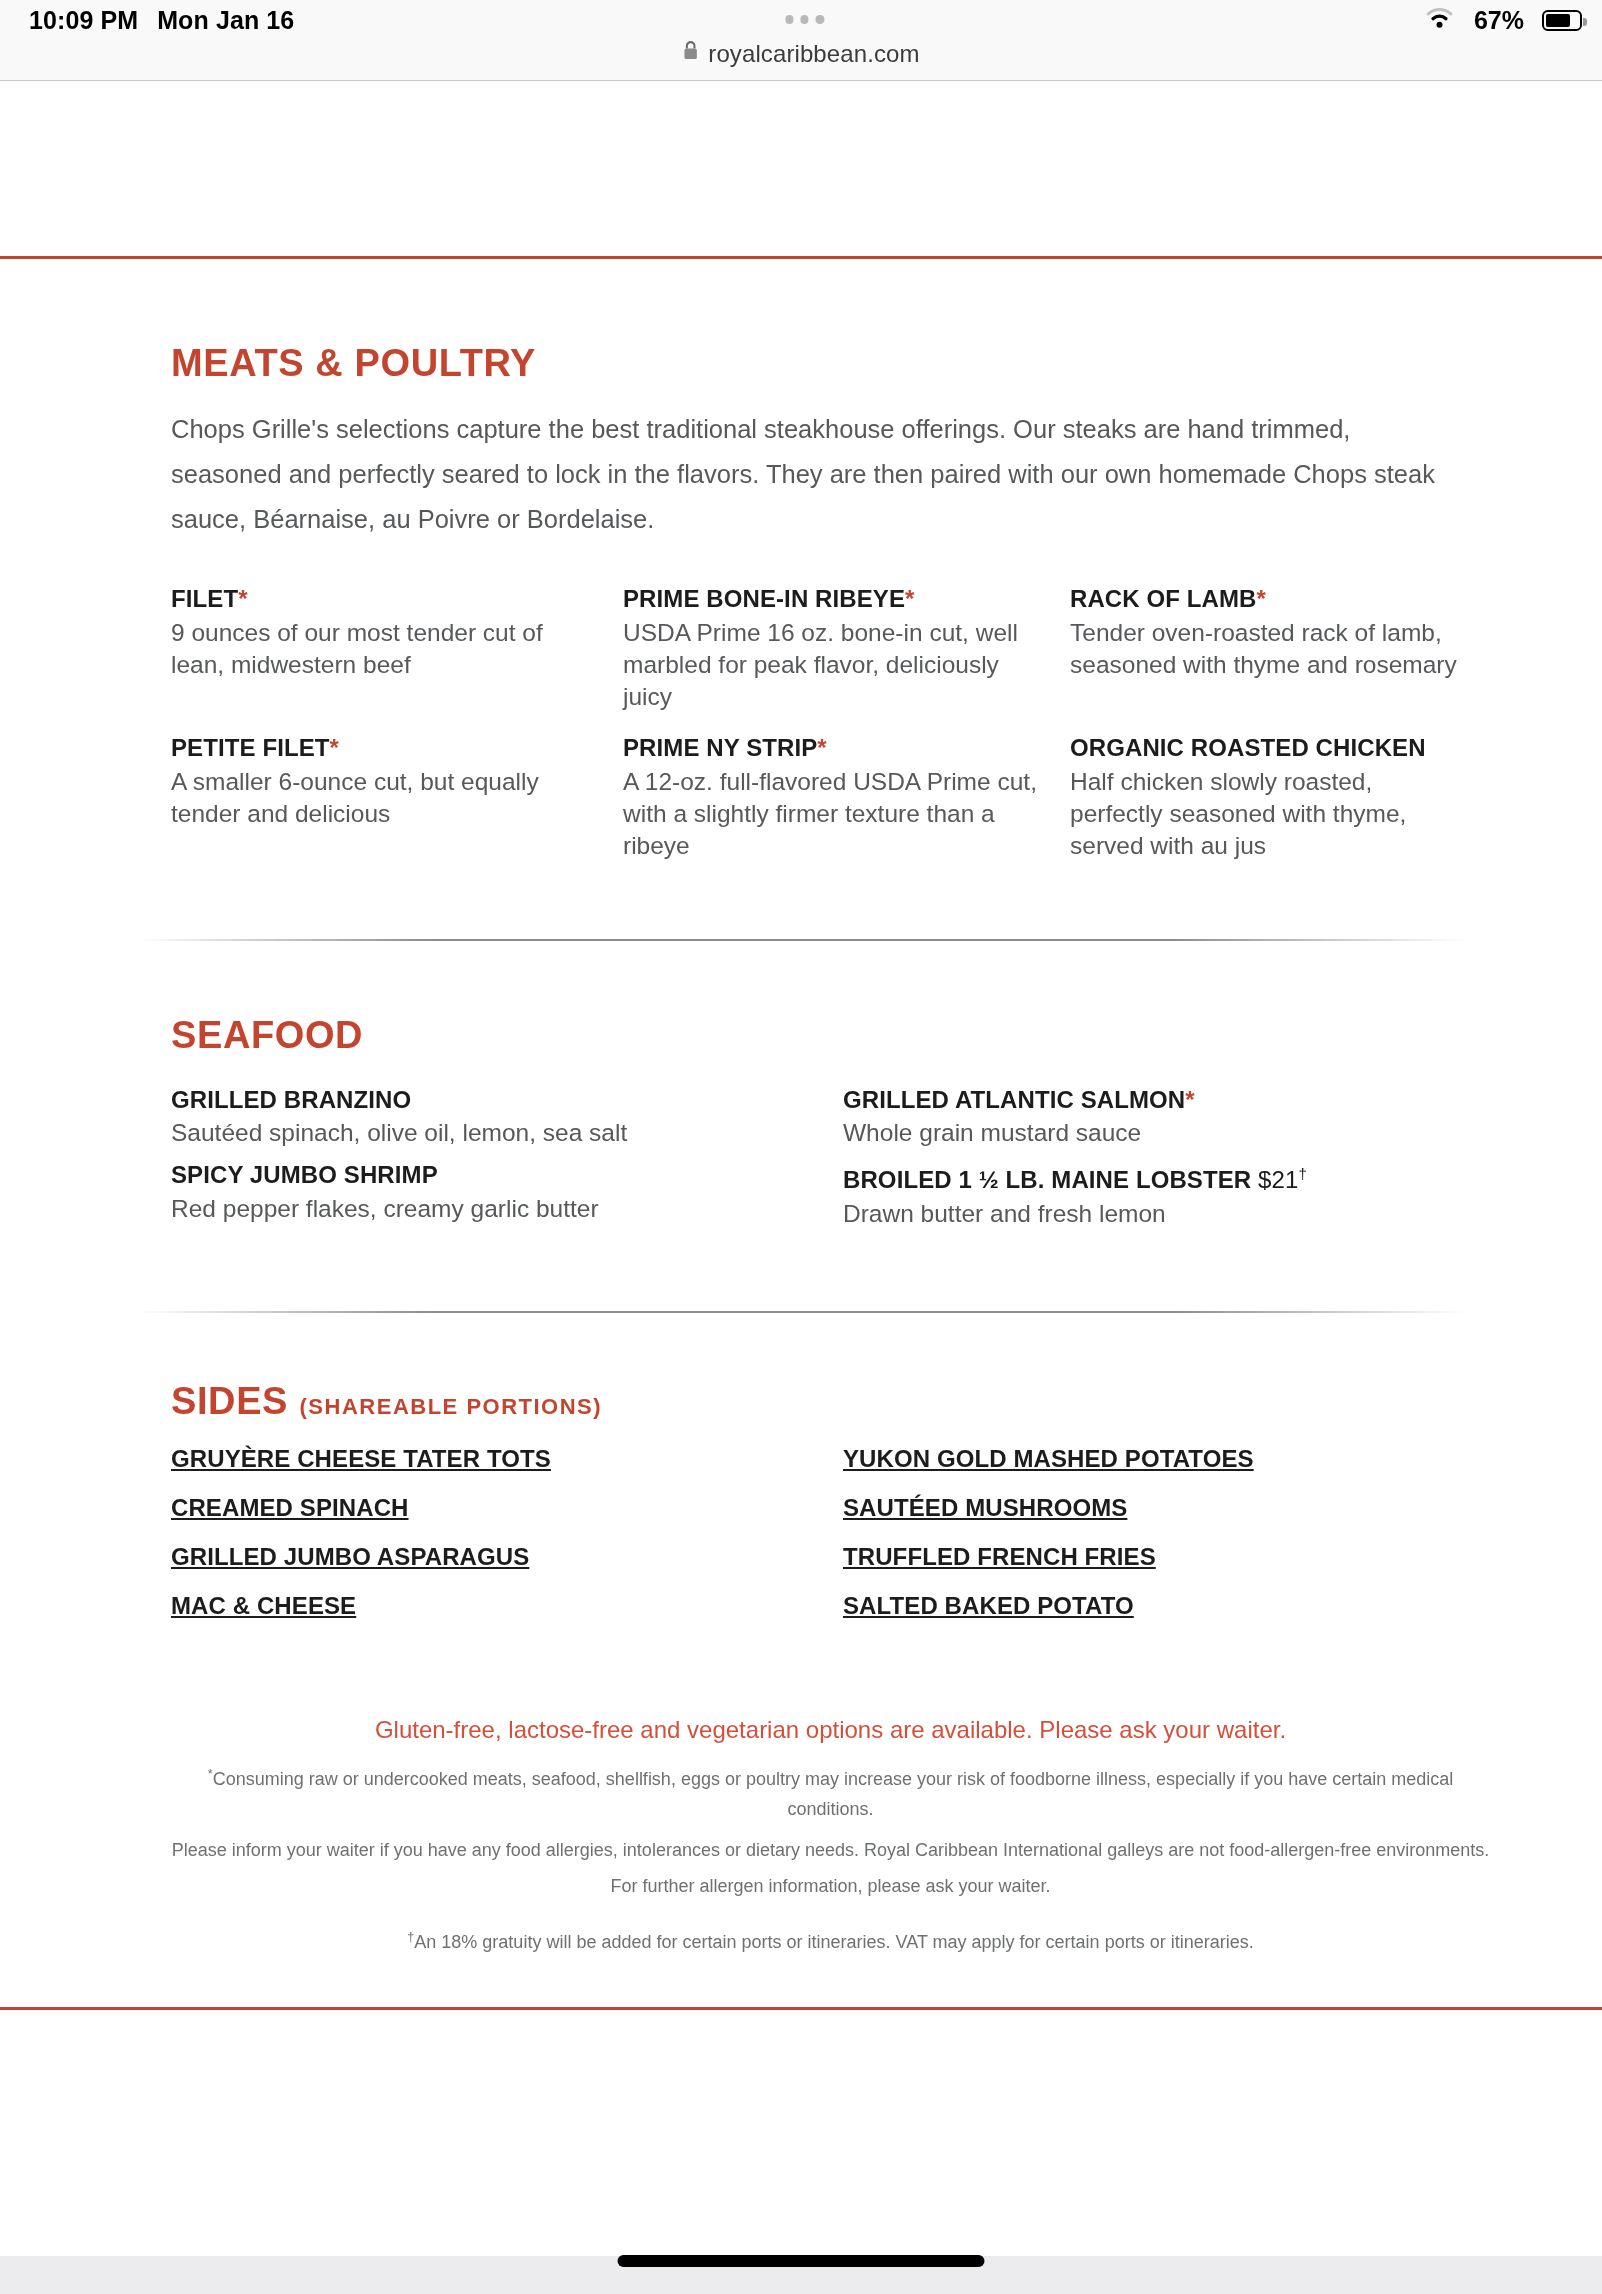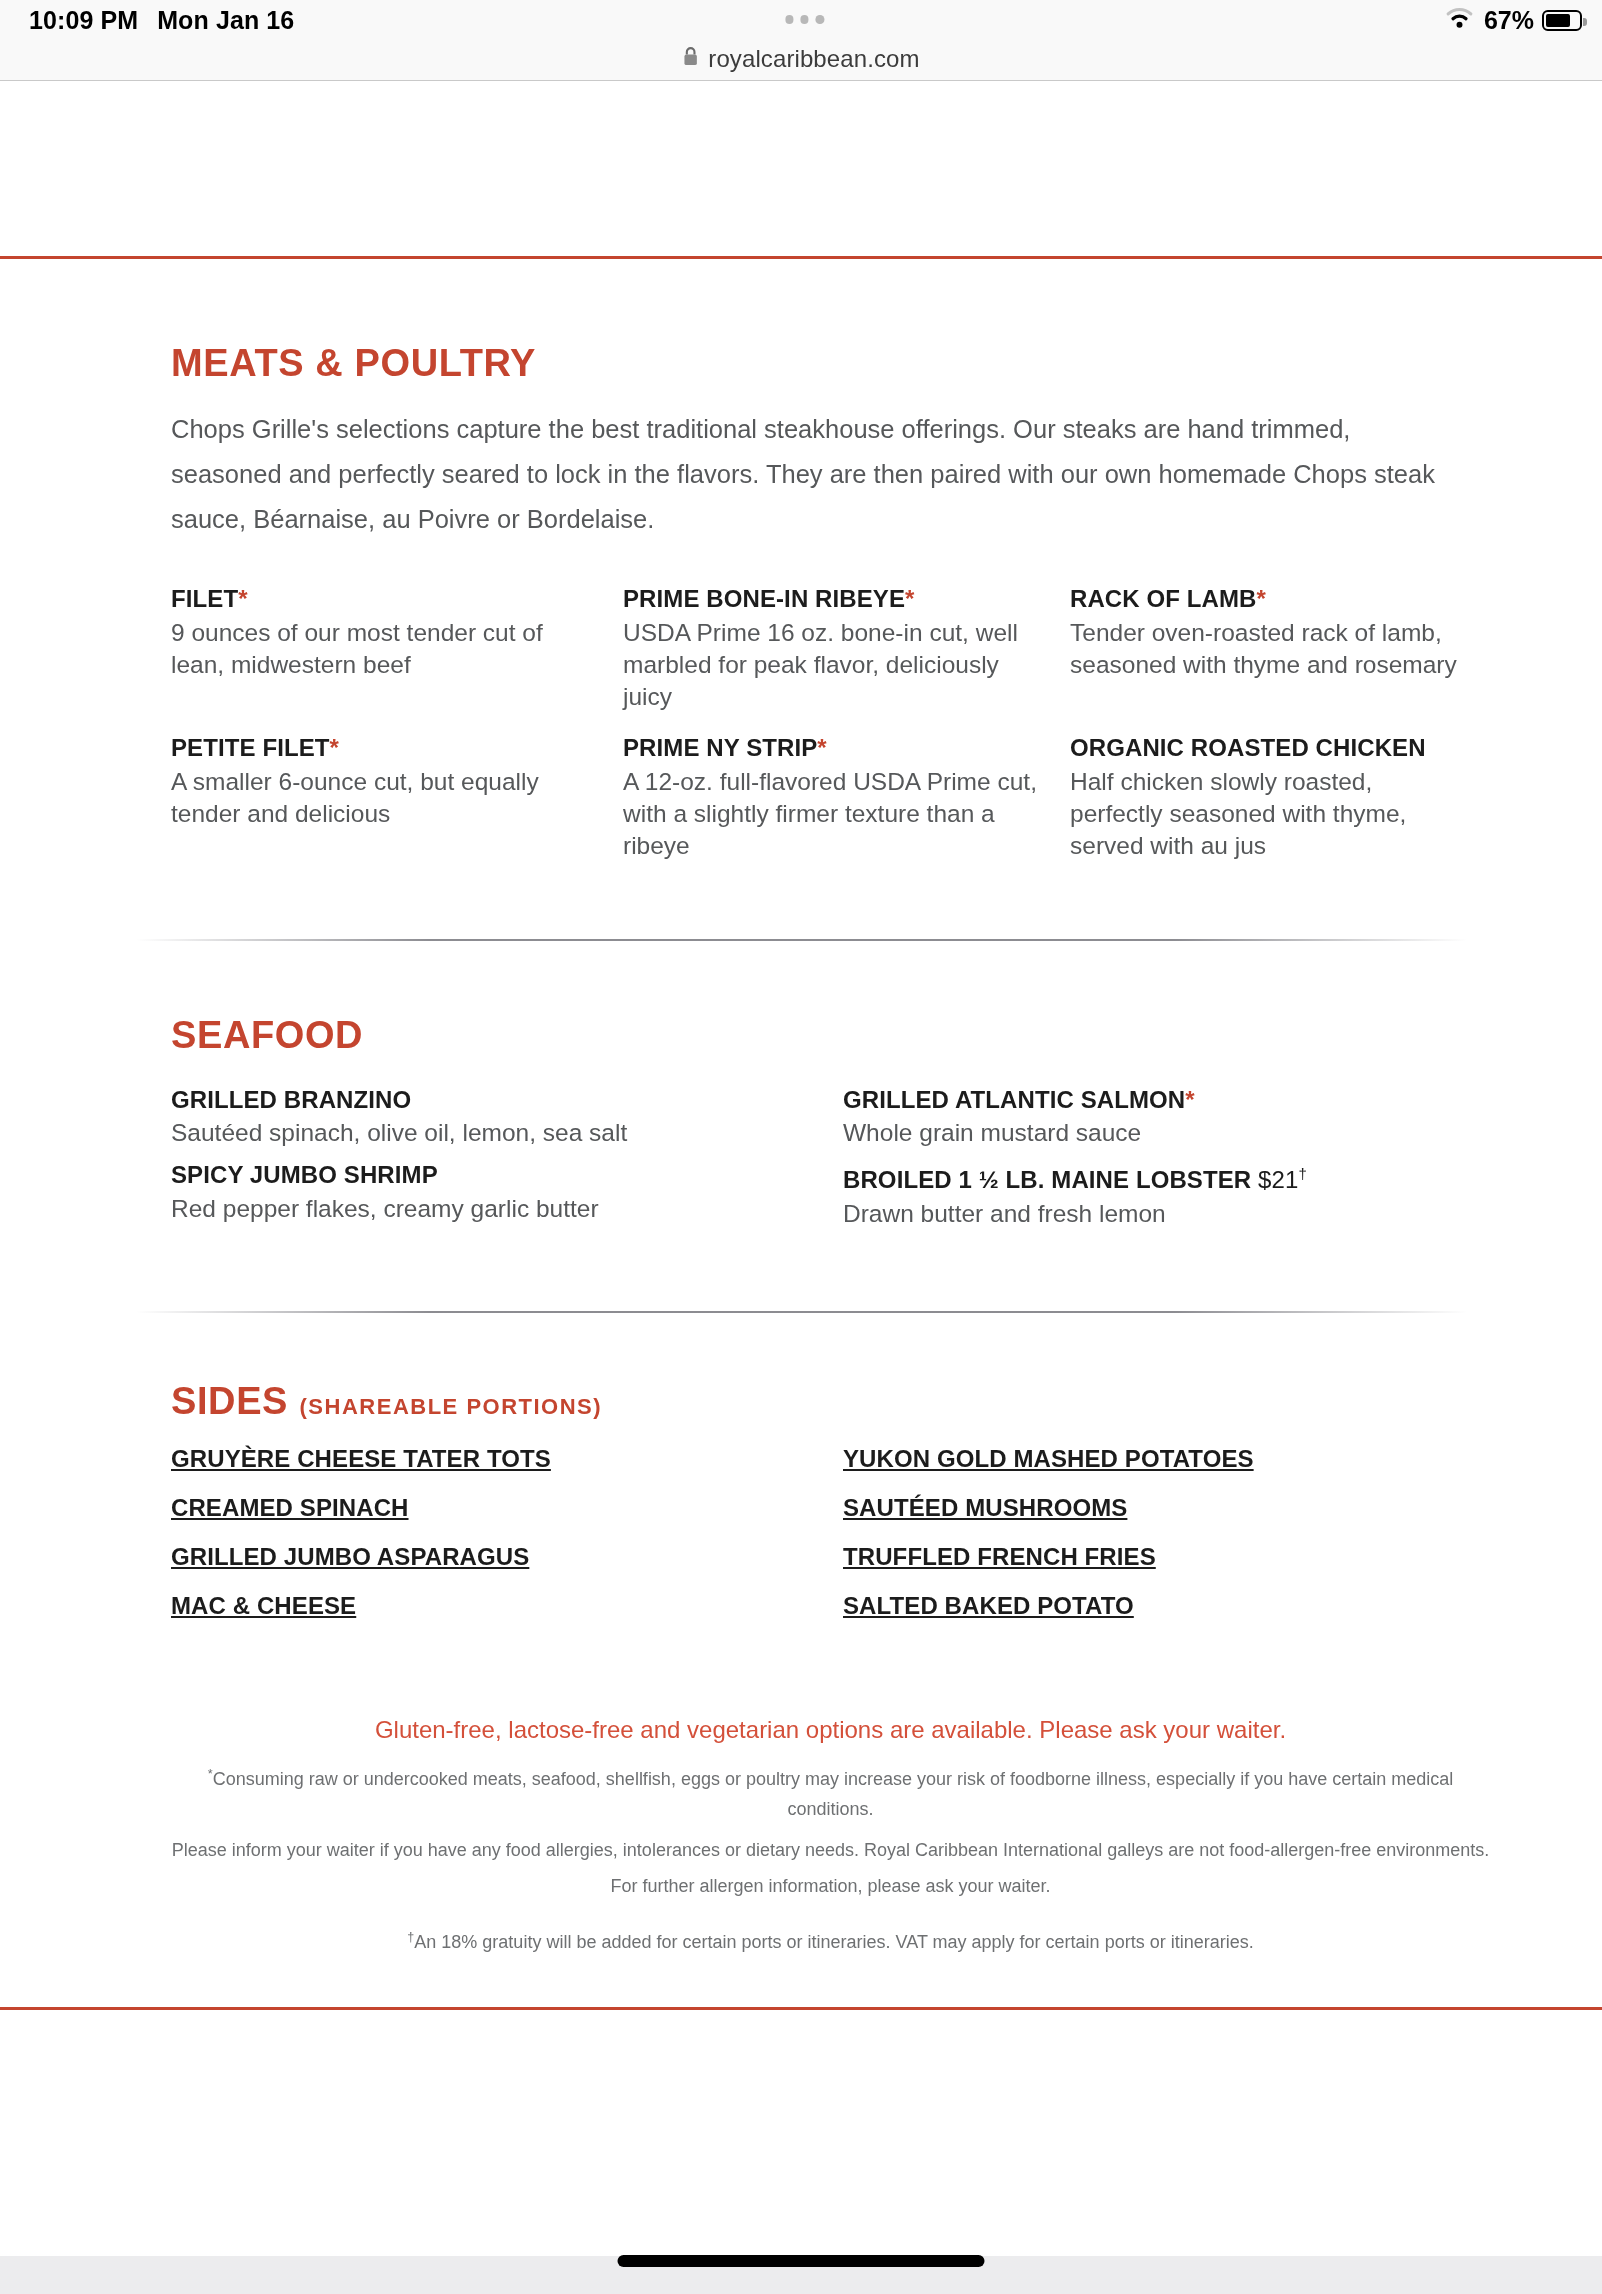--- a/index.html
+++ b/index.html
@@ -60,21 +60,21 @@
     height: 8.6px;
     border-radius: 50%;
     background: #b8b8b8;
   }
   .status-right {
     position: absolute;
     right: 27px;
     top: 5.8px;
     display: flex;
     align-items: center;
-    gap: 8px;
+    gap: 18px;
   }
   .wifi-icon { display: block; }
   .battery-pct {
     font-size: 25px;
     font-weight: 600;
     color: #000;
   }
   .battery {
     position: relative;
     width: 40px;
@@ -99,21 +99,20 @@
     background: #000;
     border-radius: 1.9px;
   }
 
   .urlbar {
     position: absolute;
     top: 40px; left: 0;
     width: 1602px;
     height: 38px;
     display: flex;
-    align-items: center;
     justify-content: center;
     gap: 8.6px;
   }
   .lock-icon { display: block; margin-bottom: 1.9px;}
   .url-text {
     font-size: 24px;
     color: #3c3c3c;
     letter-spacing: 0.1px;
   }
 

